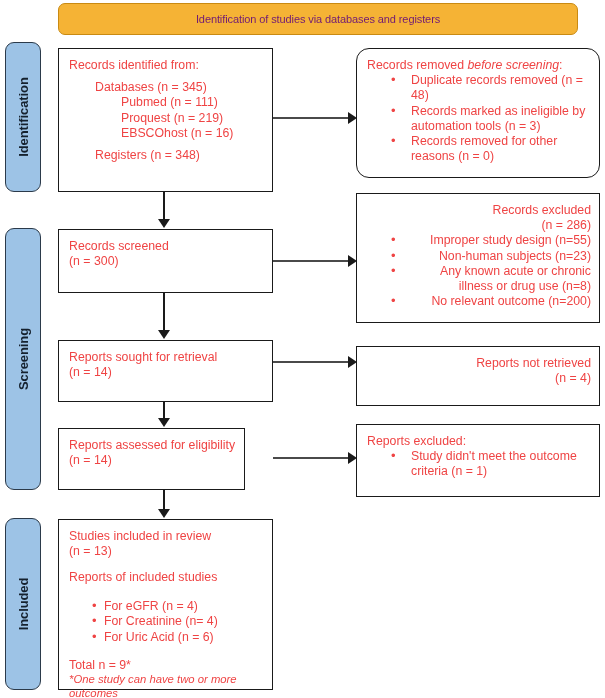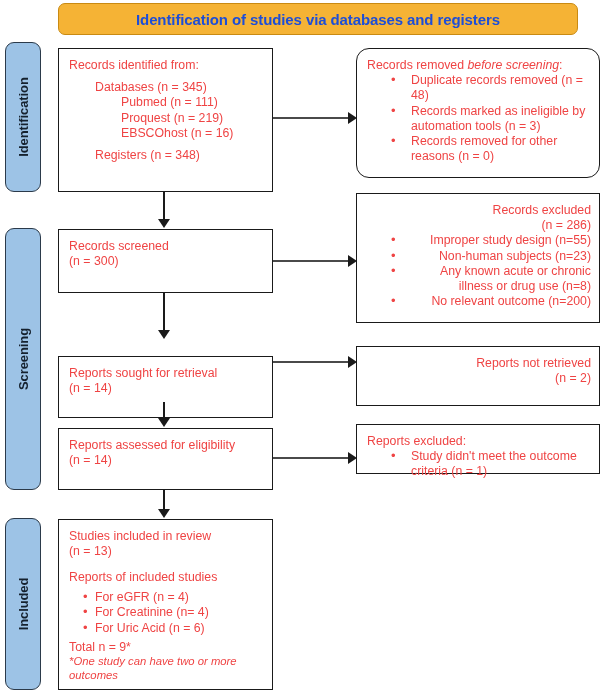--- a/index.html
+++ b/index.html
@@ -29,23 +29,23 @@
     height: 32px;
     background: #f5b335;
     border: 1.4px solid #c98a12;
     border-radius: 7px;
     display: flex;
     align-items: center;
     justify-content: center;
     box-sizing: border-box;
   }
   .banner-text {
-    font-size: 15px;
-    font-weight: bold;
-    color: #1d4ed8;
+    font-size: 11px;
+    font-weight: normal;
+    color: #701a75;
     letter-spacing: -0.1px;
     text-align: center;
   }
 
   
   .stage {
     position: absolute;
     left: 5px;
     width: 36px;
     background: #9dc3e6;
@@ -97,21 +97,21 @@
   }
   ul.bul li::before {
     content: "\2022";
     position: absolute;
     left: -6px;
     top: -1px;
     font-size: 13px;
   }
 
   ul.bul-tight {
-    margin: 4px;
+    margin: 13px;
     padding: 0 0 0 10px;
     list-style: none;
   }
   ul.bul-tight li {
     position: relative;
     padding-left: 12px;
     line-height: 1.26;
   }
   ul.bul-tight li::before {
     content: "\2022";
@@ -195,36 +195,36 @@
     <p>Records excluded</p>
     <p>(n = 286)</p>
     <ul class="bul">
       <li>Improper study design (n=55)</li>
       <li>Non-human subjects (n=23)</li>
       <li>Any known acute or chronic illness or drug use (n=8)</li>
       <li>No relevant outcome (n=200)</li>
     </ul>
   </div>
 
-  <div class="pbox" style="left:58px; top:356px; width:215px; height:62px;">
+  <div class="pbox" style="left:58px; top:340px; width:215px; height:62px;">
     <p>Reports sought for retrieval</p>
     <p>(n = 14)</p>
   </div>
 
   <div class="pbox" style="left:356px; top:346px; width:244px; height:60px;text-align:right;">
     <p>Reports not retrieved</p>
-    <p>(n = 2)</p>
-  </div>
-
-  <div class="pbox" style="left:58px; top:428px; width:215px; height:62px;">
+    <p>(n = 4)</p>
+  </div>
+
+  <div class="pbox" style="left:58px; top:428px; width:187px; height:62px;">
     <p>Reports assessed for eligibility</p>
     <p>(n = 14)</p>
   </div>
 
-  <div class="pbox" style="left:356px; top:424px; width:244px; height:50px;">
+  <div class="pbox" style="left:356px; top:424px; width:244px; height:73px;">
     <p>Reports excluded:</p>
     <ul class="bul">
       <li>Study didn't meet the outcome criteria (n = 1)</li>
     </ul>
   </div>
 
   <div class="pbox" style="left:58px; top:519px; width:215px; height:171px;">
     <p>Studies included in review</p>
     <p>(n = 13)</p>
     <div class="gap"></div>

